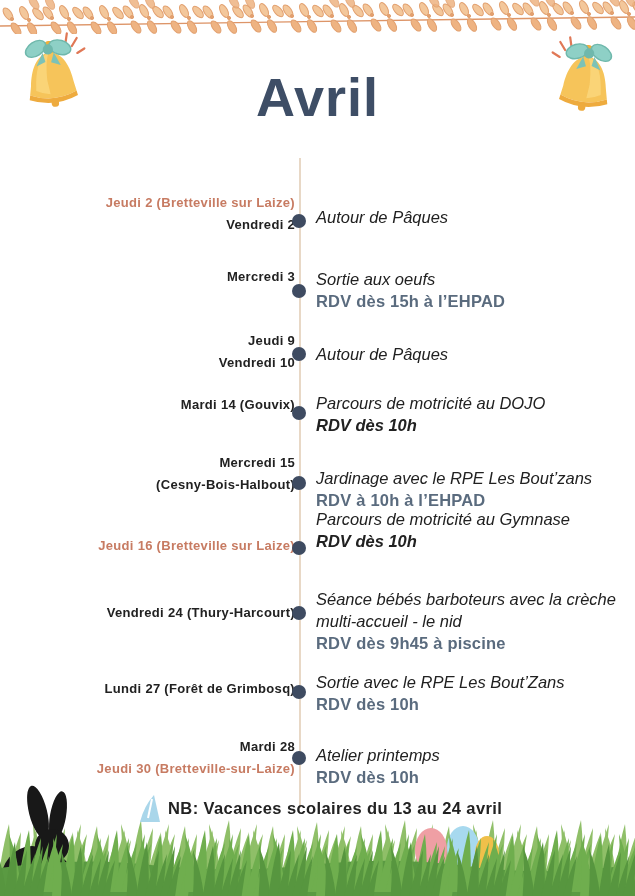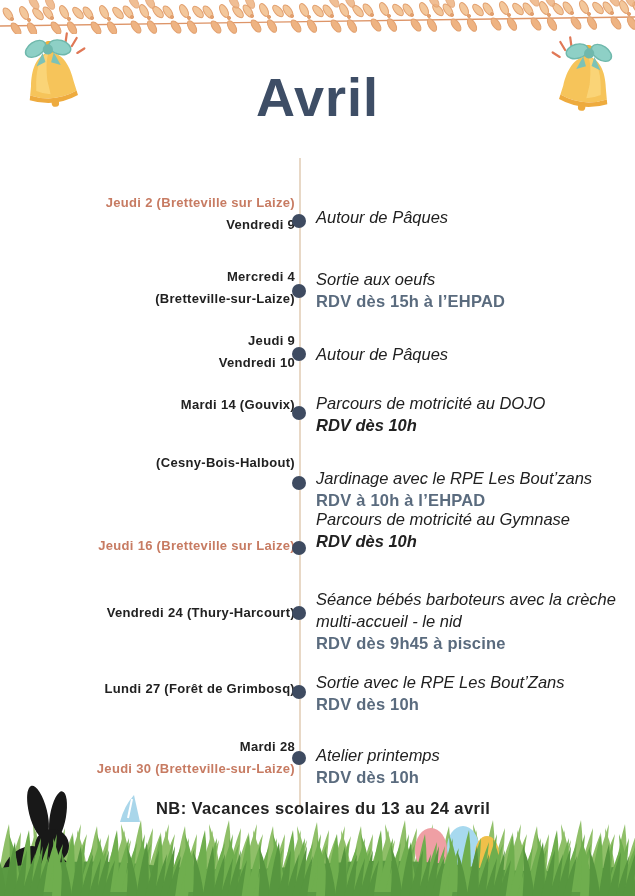--- a/index.html
+++ b/index.html
@@ -26,21 +26,21 @@
     position:absolute;right:340px;text-align:right;white-space:nowrap;
     font-weight:bold;font-size:13px;line-height:21.5px;letter-spacing:.3px;
   }
   .d-dark{color:var(--text_dark,#1f1f1f);}
   .d-orange{color:var(--date_orange,#c77b62);}
   .ev-right{position:absolute;left:316px;width:302px;text-align:left;font-size:16.5px;line-height:22px;}
   .it{font-style:italic;color:var(--text_dark,#262626);}
   .rdv{font-weight:bold;color:var(--rdv_grayblue,#5a6b7e);letter-spacing:.2px;}
   .rdv-dark{font-weight:bold;font-style:italic;color:var(--text_dark,#242424);}
   
-  .note{position:absolute;left:116px;top:792px;display:flex;align-items:center;gap:12px;z-index:6;}
+  .note{position:absolute;left:136px;top:792px;display:flex;align-items:center;gap:4px;z-index:6;}
   .note-txt{font-weight:bold;font-size:16.5px;color:#222;letter-spacing:.4px;}
   
   .grass{position:absolute;left:0;bottom:0;width:635px;height:112px;z-index:5;}
 </style>
 </head>
 <body>
 
 <div class="poster">
 
   <svg class="vine" viewBox="0 0 635 34">
@@ -119,30 +119,29 @@
     <path d="M50,21 L56,35 L46,31 Z" style="fill:#7cc2b7"></path>
     <circle cx="44" cy="17" r="5.5" style="fill:#6fb8ac"></circle>
   </svg>
 
   <div class="title">Avril</div>
 
   <div class="tline"></div>
 
   <div class="ev-left" style="top:192px">
     <div class="d-orange">Jeudi 2 (Bretteville sur Laize)</div>
-    <div class="d-dark">Vendredi 9</div>
+    <div class="d-dark">Vendredi 2</div>
   </div>
   <div class="dot" style="top:214px"></div>
   <div class="ev-right" style="top:206px">
     <div class="it">Autour de Pâques</div>
   </div>
 
   <div class="ev-left" style="top:266px">
-    <div class="d-dark">Mercredi 4</div>
-    <div class="d-dark">(Bretteville-sur-Laize)</div>
+    <div class="d-dark">Mercredi 3</div>
   </div>
   <div class="dot" style="top:284px"></div>
   <div class="ev-right" style="top:268px">
     <div class="it">Sortie aux oeufs</div>
     <div class="rdv">RDV dès 15h à l’EHPAD</div>
   </div>
 
   <div class="ev-left" style="top:330px">
     <div class="d-dark">Jeudi 9</div>
     <div class="d-dark">Vendredi 10</div>
@@ -155,20 +154,21 @@
   <div class="ev-left" style="top:394px">
     <div class="d-dark">Mardi 14 (Gouvix)</div>
   </div>
   <div class="dot" style="top:406px"></div>
   <div class="ev-right" style="top:392px">
     <div class="it">Parcours de motricité au DOJO</div>
     <div class="rdv-dark">RDV dès 10h</div>
   </div>
 
   <div class="ev-left" style="top:452px">
+    <div class="d-dark">Mercredi 15</div>
     <div class="d-dark">(Cesny-Bois-Halbout)</div>
   </div>
   <div class="dot" style="top:476px"></div>
   <div class="ev-right" style="top:467px">
     <div class="it">Jardinage avec le RPE Les Bout’zans</div>
     <div class="rdv">RDV à 10h à l’EHPAD</div>
   </div>
 
   <div class="ev-left" style="top:535px">
     <div class="d-orange">Jeudi 16 (Bretteville sur Laize)</div>

